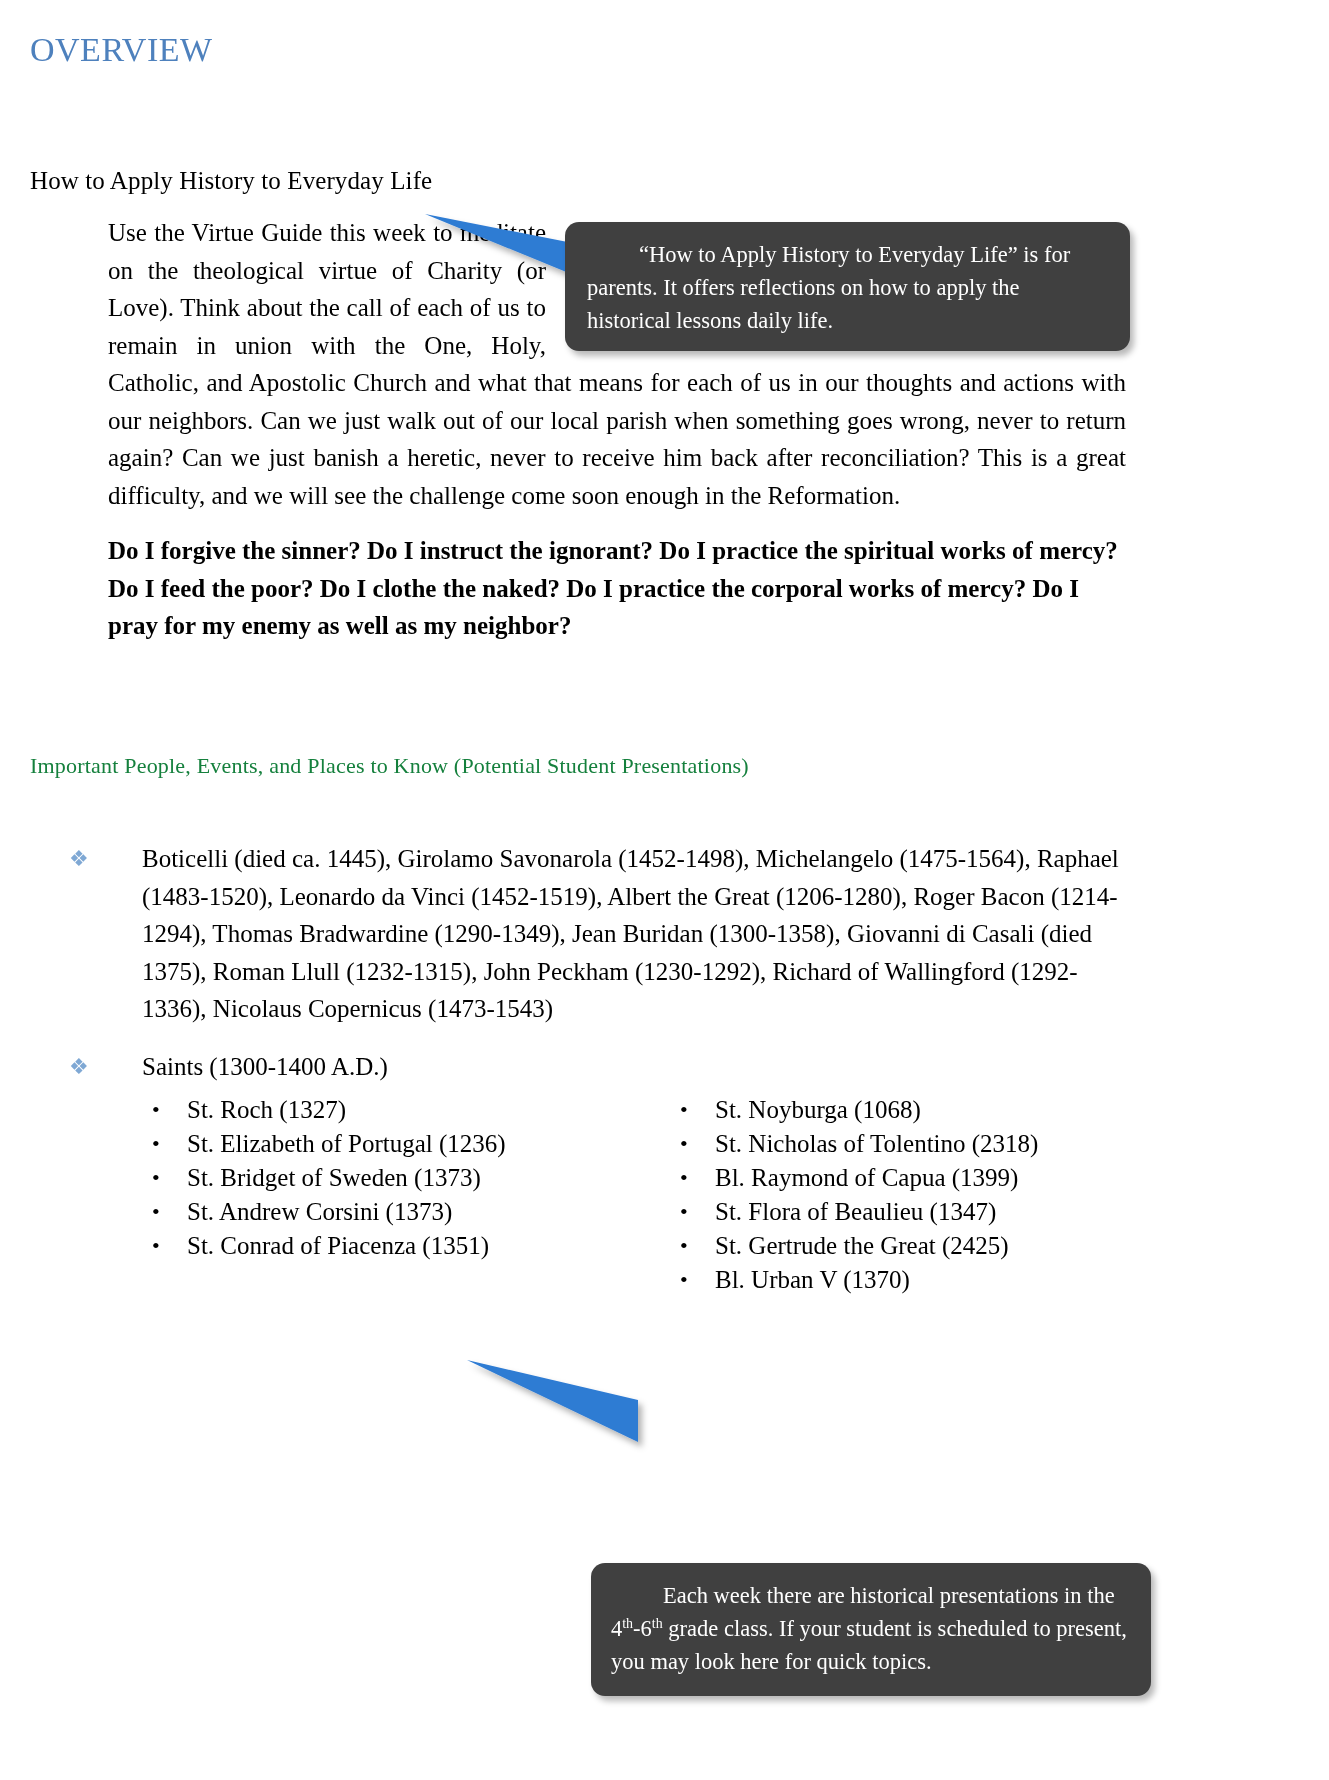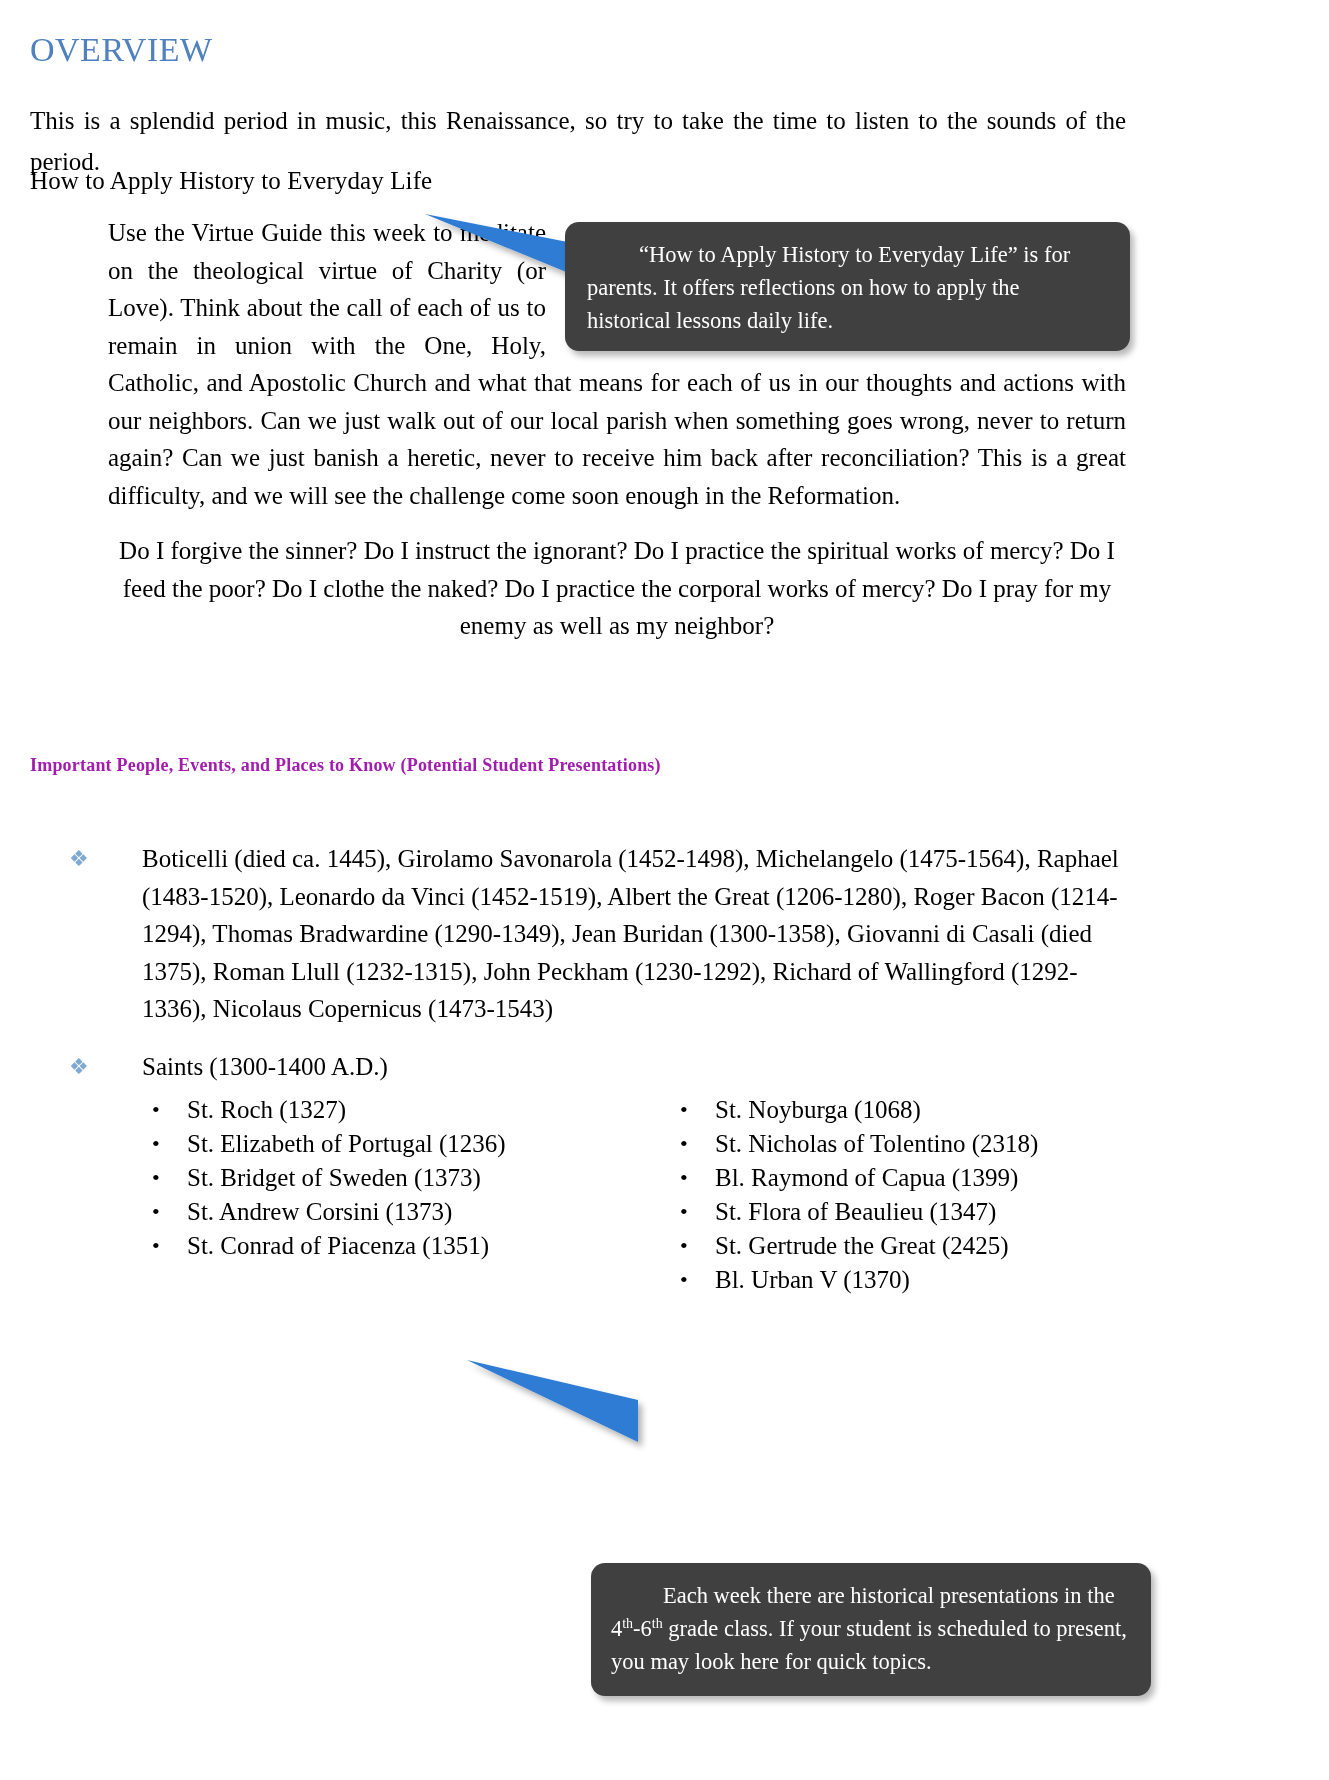--- a/index.html
+++ b/index.html
@@ -63,22 +63,23 @@
     width: 1018px;
     font-size: 25px;
     line-height: 37.5px;
     text-align: justify;
     text-justify: inter-word;
   }
   .body-block p {
     margin: 0 0 18px 0;
   }
   .body-block p.second {
-    text-align: center;
+    text-align: left;
     margin-top: 12px;
+    font-weight: bold;
   }
   .float-spacer {
     float: right;
     width: 580px;
     height: 118px;
     shape-outside: inset(0);
   }
 
   
   .callout {
@@ -123,23 +124,23 @@
   }
   #tail-parents { left: 415px; top: 205px; width: 180px; height: 120px; }
   #tail-presentations { left: 455px; top: 1352px; width: 185px; height: 130px; }
 
   
   .section-heading-gray {
     position: absolute;
     left: 30px;
     top: 745px;
     width: 1030px;
-    font-size: 18px;
-    font-weight: bold;
-    color: #a21caf;
+    font-size: 22px;
+    font-weight: normal;
+    color: #15803d;
     line-height: 41px;
     letter-spacing: 0.2px;
   }
 
   
   .diamond-list {
     position: absolute;
     left: 30px;
     top: 840px;
     width: 1100px;
@@ -204,21 +205,20 @@
     line-height: 0;
   }
 </style>
 </head>
 <body>
 
 <div class="page">
 
   <h1 class="overview-heading">OVERVIEW</h1>
 
-  <p class="intro-para">This is a splendid period in music, this Renaissance, so try to take the time to listen to the sounds of the period.</p>
 
   <div class="subhead-bold">How to Apply History to Everyday Life</div>
 
   <div class="body-block">
     <span class="float-spacer"></span>
     <p>Use the Virtue Guide this week to meditate on the theological virtue of Charity (or Love). Think about the call of each of us to remain in union with the One, Holy, Catholic, and Apostolic Church and what that means for each of us in our thoughts and actions with our neighbors. Can we just walk out of our local parish when something goes wrong, never to return again? Can we just banish a heretic, never to receive him back after reconciliation? This is a great difficulty, and we will see the challenge come soon enough in the Reformation.</p>
     <p class="second">Do I forgive the sinner? Do I instruct the ignorant? Do I practice the spiritual works of mercy?  Do I feed the poor? Do I clothe the naked? Do I practice the corporal works of mercy?  Do I pray for my enemy as well as my neighbor?</p>
   </div>
 
   <svg class="tail" id="tail-parents" viewBox="0 0 180 120">

